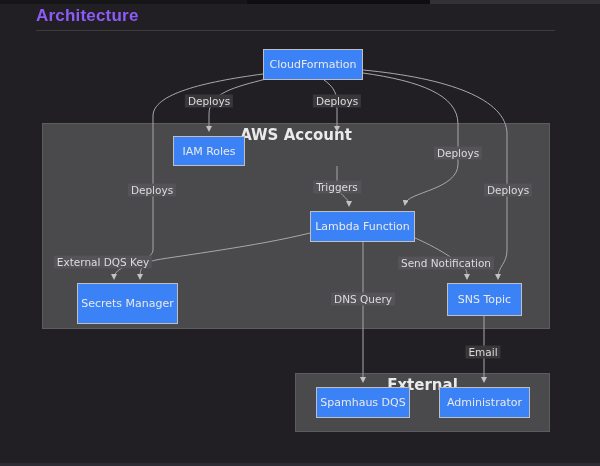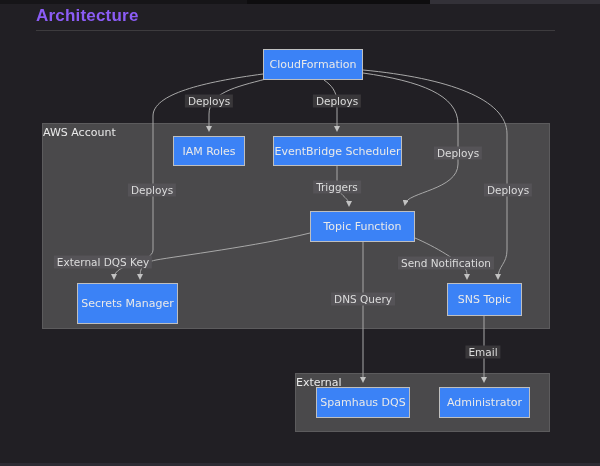--- a/index.html
+++ b/index.html
@@ -20,22 +20,22 @@
     font-size:17px;font-weight:700;color:#8b5cf6;letter-spacing:0.2px;
   }
   .title-rule{position:absolute;left:36px;top:30px;width:519px;height:1px;background:#3d3b3e;}
 
   .diagram{position:absolute;left:0;top:0;width:600px;height:466px;}
 
   .cluster{
     position:absolute;background:#4a494b;border:1px solid #5c5b5d;box-sizing:border-box;
   }
   .cluster-label{
-    position:absolute;left:0;top:2px;width:100%;text-align:left;
-    font-size:11px;font-weight:400;color:#eaeaea;
+    position:absolute;left:0;top:2px;width:100%;text-align:center;
+    font-size:15px;font-weight:700;color:#eaeaea;
   }
 
   .edges{position:absolute;left:0;top:0;width:600px;height:466px;pointer-events:none;}
 
   .node{
     position:absolute;box-sizing:border-box;
     background:#3b82f6;border:1px solid #bfbfbf;
     display:flex;align-items:center;justify-content:center;text-align:center;
     font-size:11px;color:#e9e9e9;white-space:nowrap;
   }
@@ -97,25 +97,22 @@
   <div class="elbl in" style="left:446px;top:263px;">Send Notification</div>
   <div class="elbl in" style="left:363px;top:299px;">DNS Query</div>
   <div class="elbl out" style="left:483px;top:352px;">Email</div>
 
   <div class="node" style="left:263px;top:49px;width:100px;height:31px;">
     <span>CloudFormation</span>
   </div>
   <div class="node" style="left:173px;top:136px;width:72px;height:30px;">
     <span>IAM Roles</span>
   </div>
-  <div class="node" style="left:273px;top:136px;width:129px;height:30px;">
-    <span>EventBridge Scheduler</span>
-  </div>
   <div class="node" style="left:310px;top:211px;width:105px;height:31px;">
-    <span>Topic Function</span>
+    <span>Lambda Function</span>
   </div>
   <div class="node" style="left:77px;top:283px;width:101px;height:41px;">
     <span>Secrets Manager</span>
   </div>
   <div class="node" style="left:447px;top:283px;width:75px;height:33px;">
     <span>SNS Topic</span>
   </div>
   <div class="node" style="left:316px;top:387px;width:94px;height:31px;">
     <span>Spamhaus DQS</span>
   </div>

